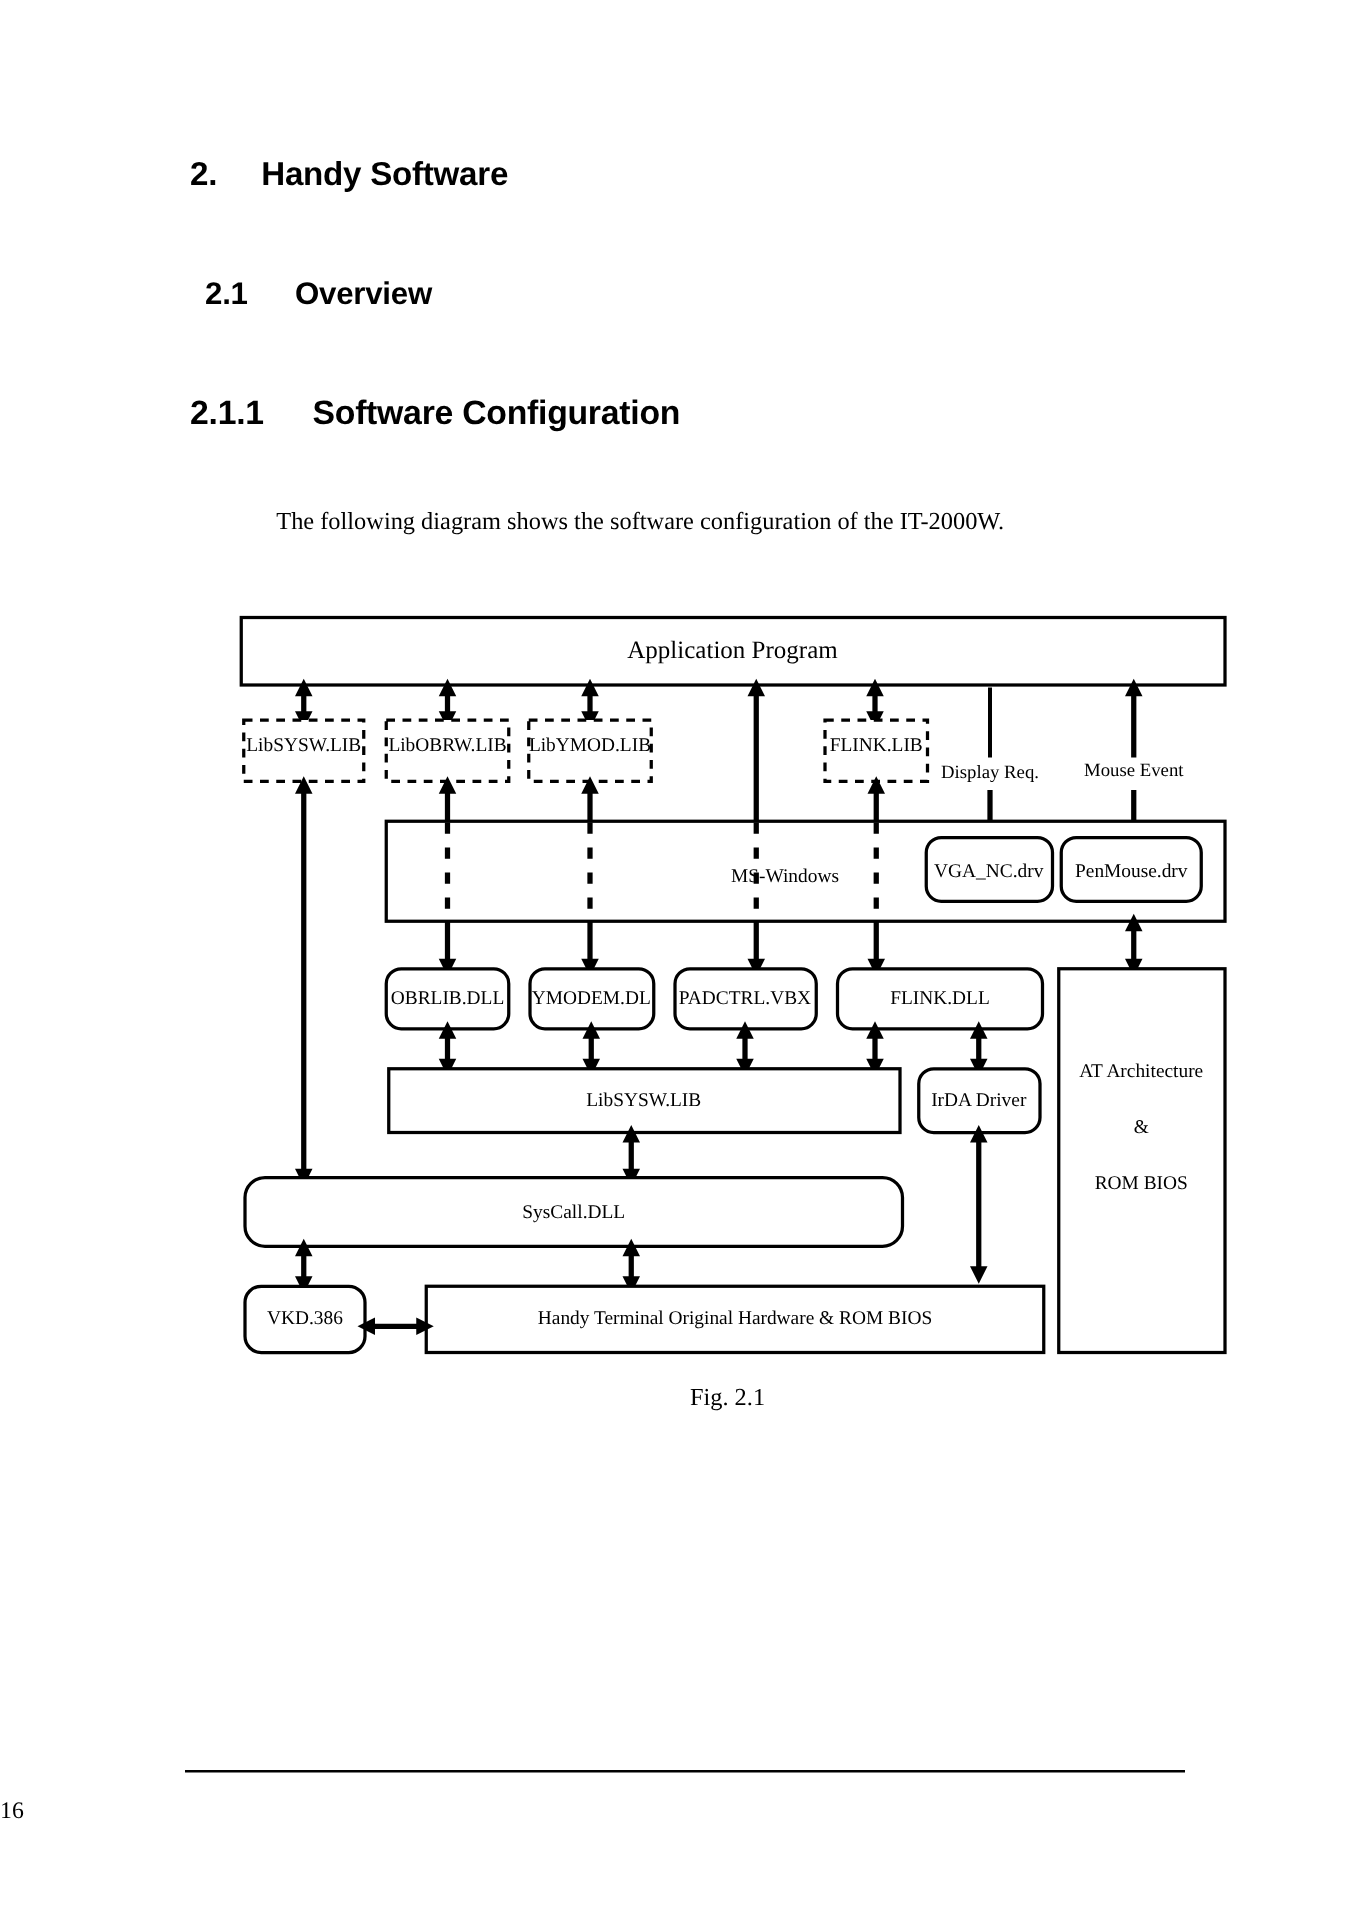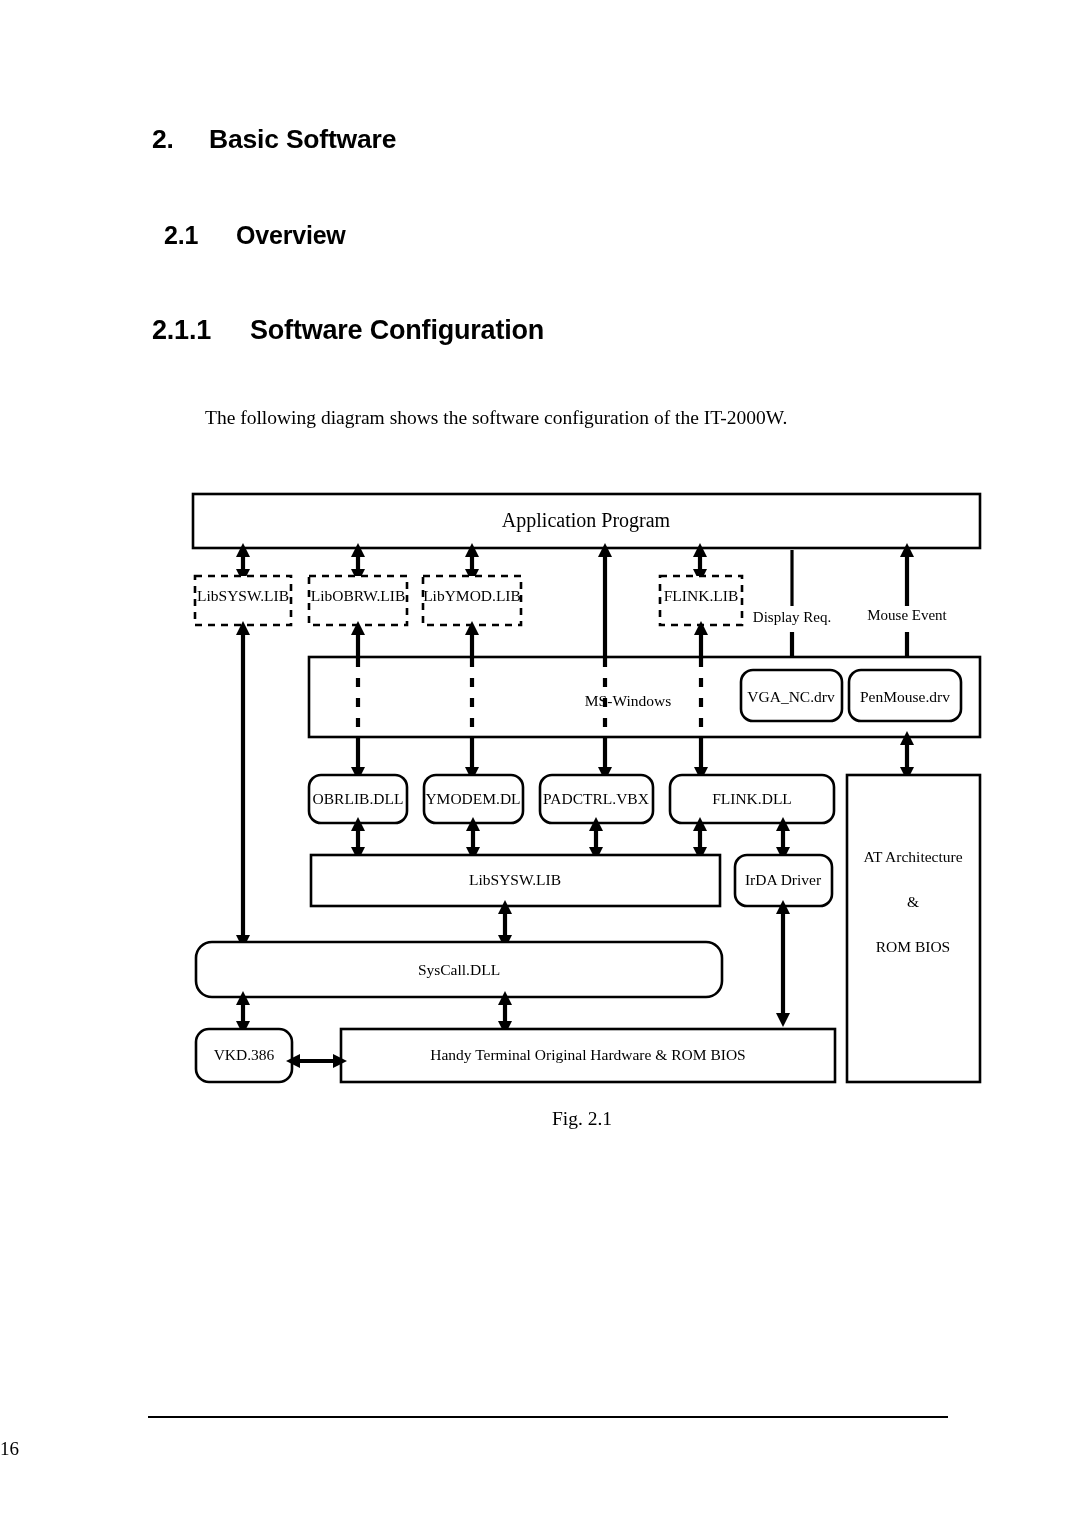--- a/index.html
+++ b/index.html
@@ -49,21 +49,21 @@
   .heading .num {
     display: inline-block;
   }
   #h-chapter .num { width: 57px; }
   #h-section .num { width: 72px; }
   #h-subsection .num { width: 98px; }
 
   
   #intro-paragraph {
     position: absolute;
-    left: 205px;
+    left: 221px;
     top: 405px;
     font-size: 19.5px;
     line-height: 26px;
     white-space: pre;
     text-align: right;
   }
 
   
   #figure-diagram {
     position: absolute;
@@ -139,21 +139,21 @@
   }
   .lbl-box { font-size: 15.5px; }
   .lbl-big { font-size: 20px; }
   .lbl-small { font-size: 15px; }
 </style>
 </head>
 <body>
 
 <div class="page">
 
-  <div class="heading" id="h-chapter"><span class="num">2.</span><span>Basic Software</span></div>
+  <div class="heading" id="h-chapter"><span class="num">2.</span><span>Handy Software</span></div>
 
   <div class="heading" id="h-section"><span class="num">2.1</span><span>Overview</span></div>
 
   <div class="heading" id="h-subsection"><span class="num">2.1.1</span><span>Software Configuration</span></div>
 
   <div id="intro-paragraph">The following diagram shows the software configuration of the IT-2000W.</div>
 
   <svg id="figure-diagram" viewBox="0 0 1080 610" width="1080" height="610">
     <defs>
       <marker id="arrHead" viewBox="0 0 12 12" refX="6" refY="6" markerWidth="4.0" markerHeight="4.0" orient="auto-start-reverse">

